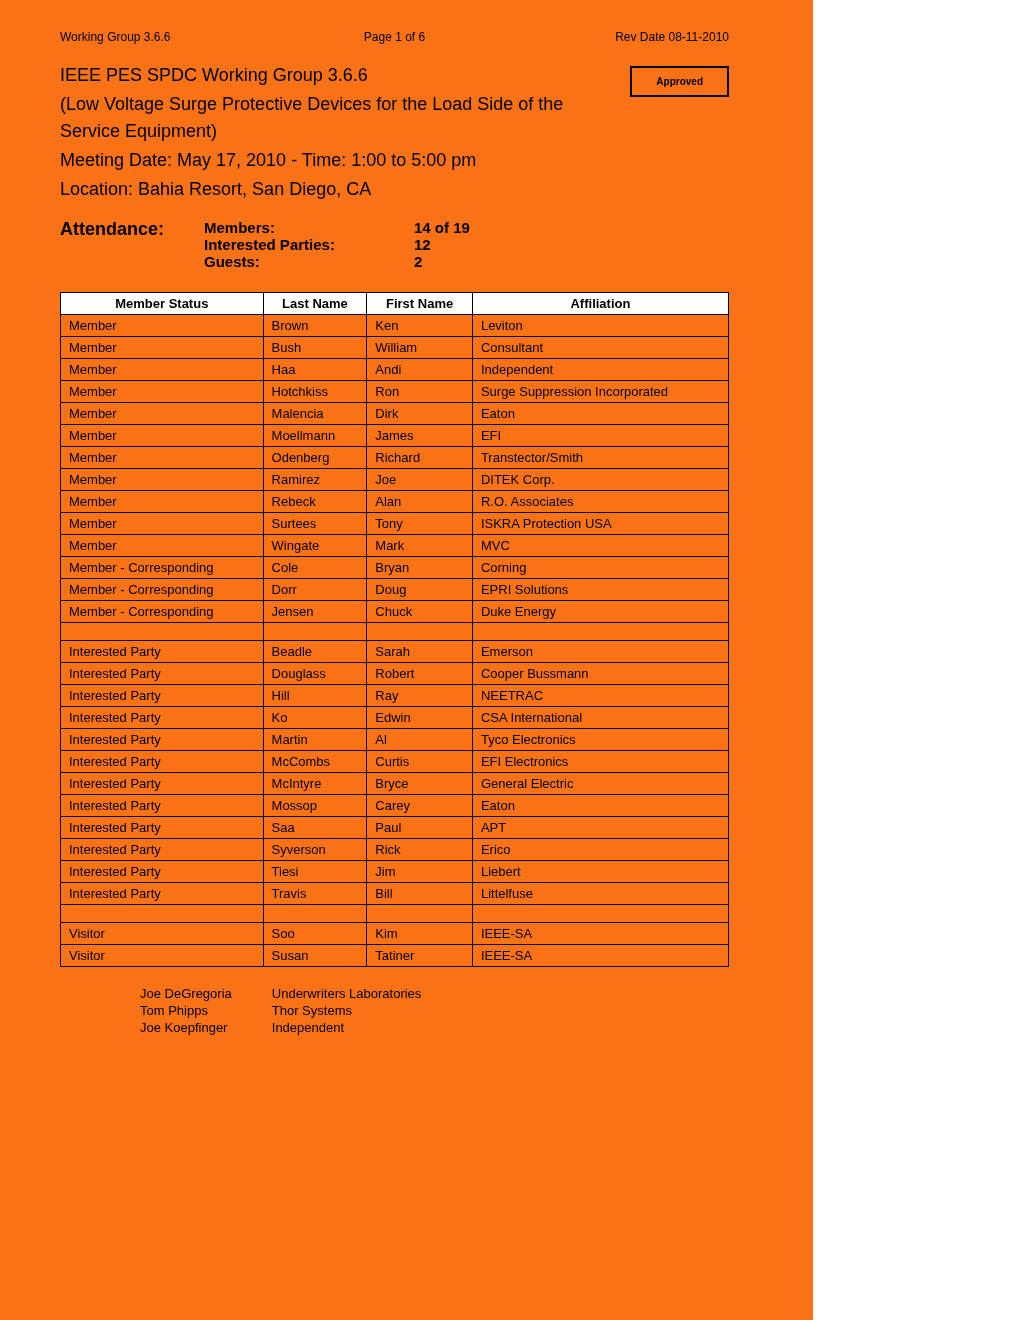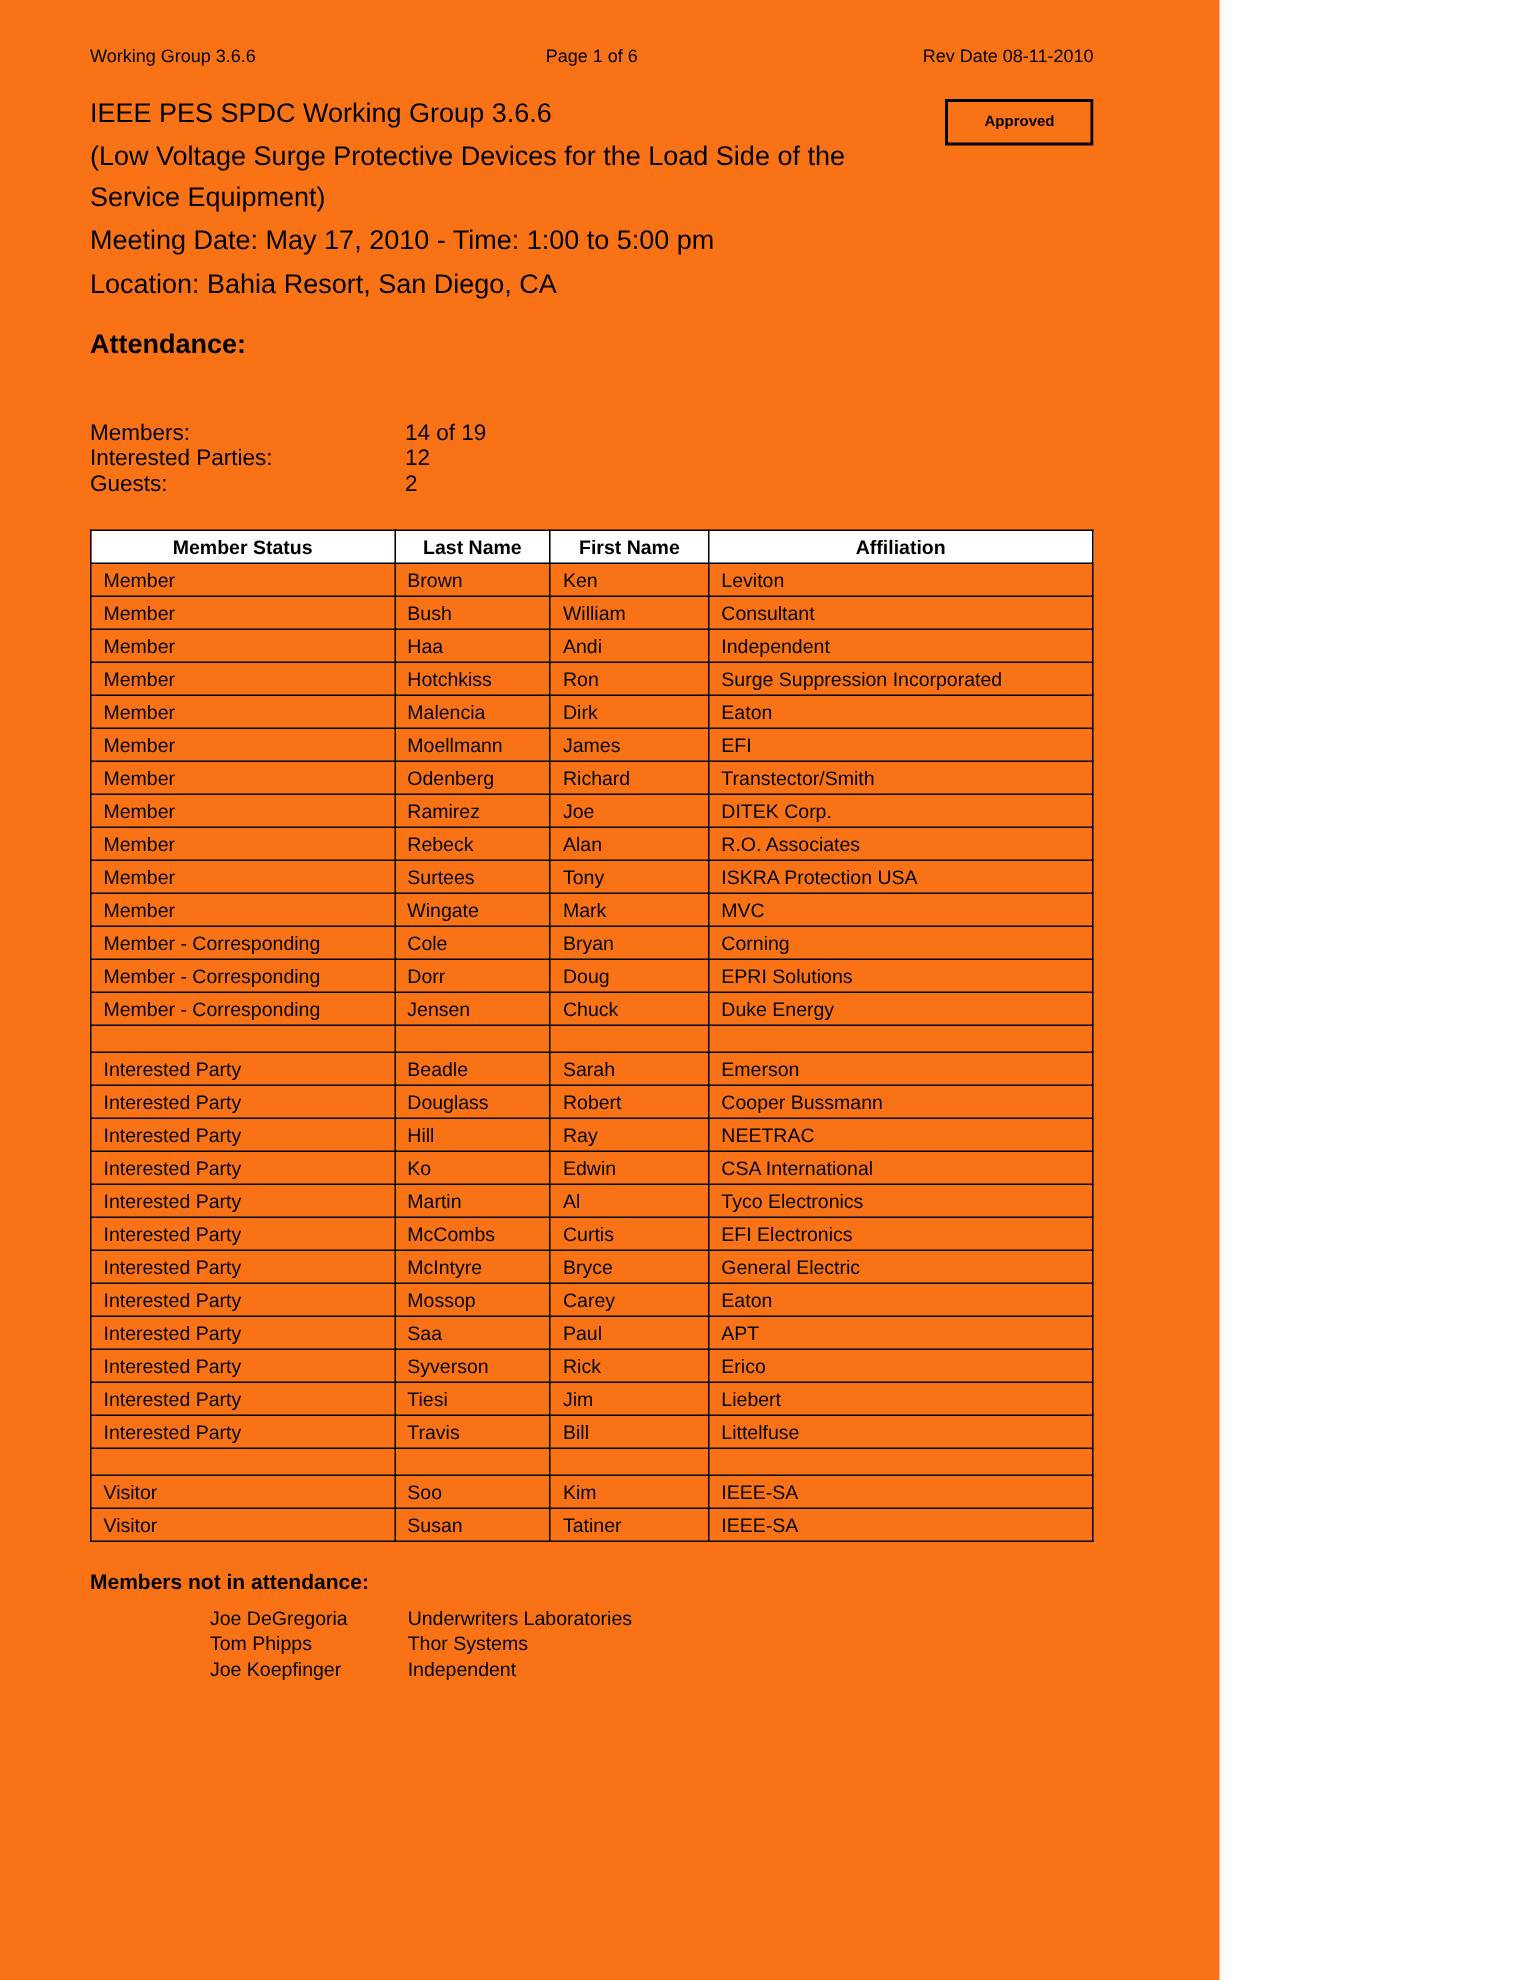--- a/index.html
+++ b/index.html
@@ -50,29 +50,28 @@
       margin-top: 4px;
       margin-left: 20px;
     }
 
     .attendance-section {
       margin-top: 10px;
       margin-bottom: 22px;
       display: flex;
       align-items: flex-start;
       gap: 40px;
-      flex-direction: column;
     }
     .attendance-label {
       font-size: 18px;
       font-weight: bold;
     }
     .attendance-details {
       font-size: 15px;
-      font-weight: normal;
+      font-weight: bold;
     }
     .attendance-details .row {
       display: flex;
       gap: 30px;
     }
     .attendance-details .row .label {
       min-width: 180px;
     }
 
     table.main-table {
@@ -337,21 +336,20 @@
         <tr>
           <td>Visitor</td>
           <td>Susan</td>
           <td>Tatiner</td>
           <td>IEEE-SA</td>
         </tr>
       </tbody>
   </table>
 
   <div class="not-in-attendance">
-    <h3>Members not in attendance:</h3>
     <table class="absent-table">
       <tbody id="absent-body">
           <tr>
             <td>Joe DeGregoria</td>
             <td>Underwriters Laboratories</td>
           </tr>
           <tr>
             <td>Tom Phipps</td>
             <td>Thor Systems</td>
           </tr>

